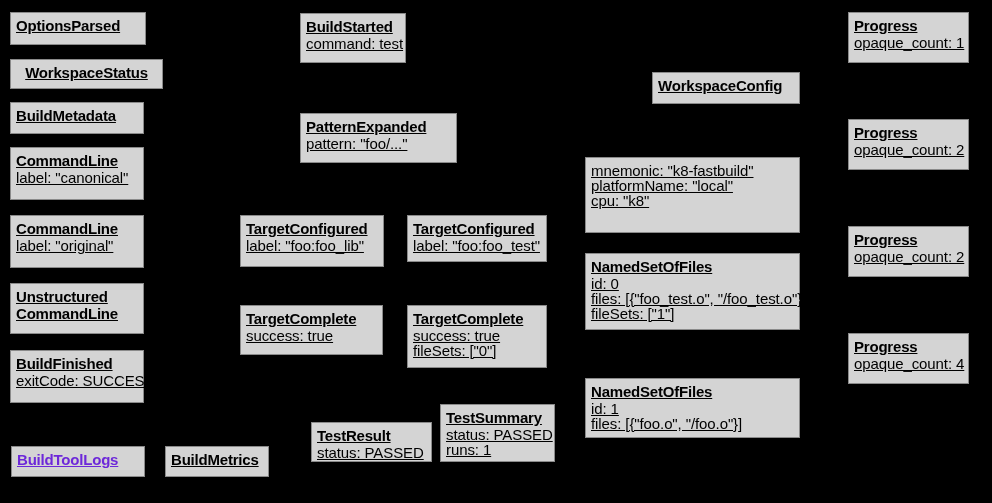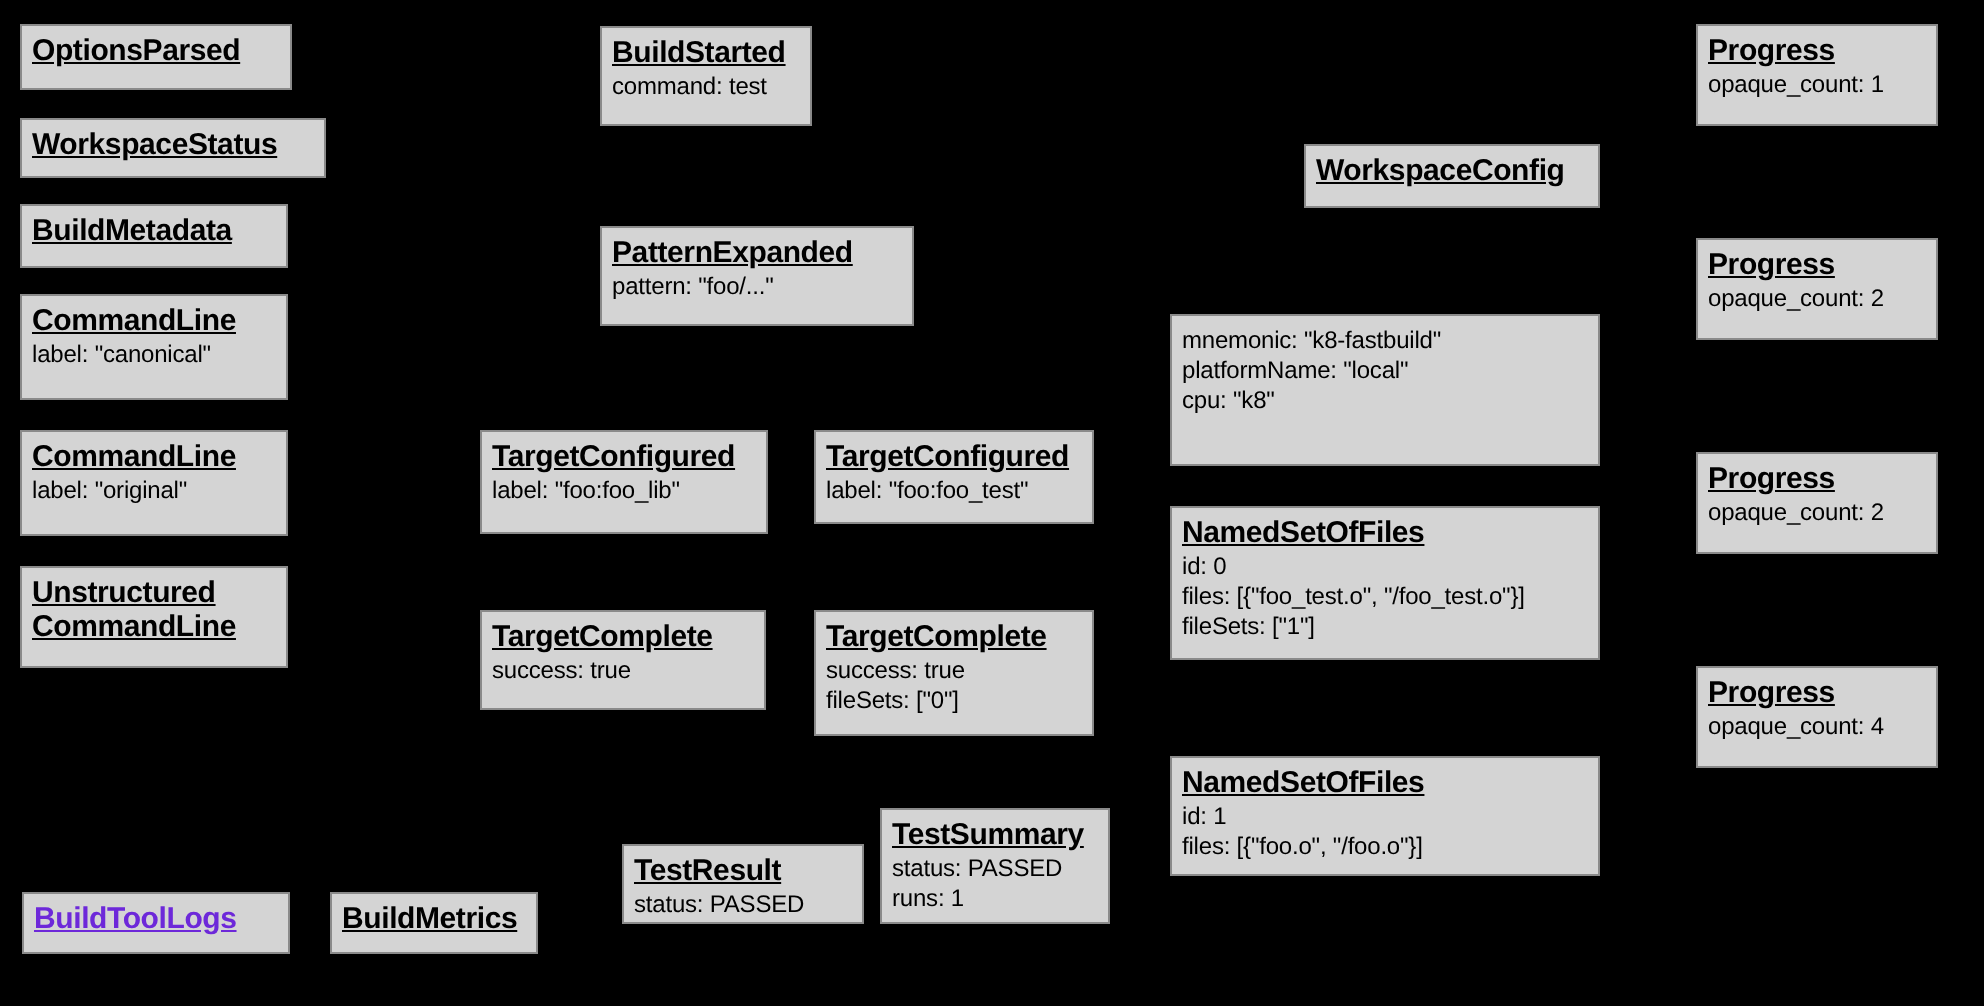--- a/index.html
+++ b/index.html
@@ -28,55 +28,62 @@
     font-weight: bold;
     text-decoration: underline;
     line-height: 17px;
     white-space: pre-line;
     letter-spacing: -0.2px;
   }
   .node-fields {
     margin-top: 1px;
   }
   .node-field {
-    font-size: 12px;
+    font-size: 15px;
     font-weight: normal;
     line-height: 15px;
     white-space: nowrap;
     letter-spacing: -0.1px;
+    text-decoration: underline;
   }
 </style>
 </head>
 <body>
 
 <div id="canvas">
     <div class="node" style="left: 10px; top: 12px; width: 136px; height: 33px; background: rgb(212, 212, 212); border-color: rgb(138, 138, 138); color: rgb(0, 0, 0);">
       <div class="node-title">OptionsParsed</div>
     </div>
-    <div class="node" style="left: 10px; top: 59px; width: 153px; height: 30px; background: rgb(212, 212, 212); border-color: rgb(138, 138, 138); color: rgb(0, 0, 0);">
+    <div class="node" style="left: 10px; top: 59px; width: 153px; height: 30px; background: rgb(212, 212, 212); border-color: rgb(138, 138, 138); color: rgb(0, 0, 0); text-align: center;">
       <div class="node-title">WorkspaceStatus</div>
     </div>
     <div class="node" style="left: 10px; top: 102px; width: 134px; height: 32px; background: rgb(212, 212, 212); border-color: rgb(138, 138, 138); color: rgb(0, 0, 0);">
       <div class="node-title">BuildMetadata</div>
     </div>
     <div class="node" style="left: 10px; top: 147px; width: 134px; height: 53px; background: rgb(212, 212, 212); border-color: rgb(138, 138, 138); color: rgb(0, 0, 0);">
       <div class="node-title">CommandLine</div>
       <div class="node-fields">
         <div class="node-field">label: "canonical"</div>
       </div>
     </div>
     <div class="node" style="left: 10px; top: 215px; width: 134px; height: 53px; background: rgb(212, 212, 212); border-color: rgb(138, 138, 138); color: rgb(0, 0, 0);">
       <div class="node-title">CommandLine</div>
       <div class="node-fields">
         <div class="node-field">label: "original"</div>
       </div>
     </div>
     <div class="node" style="left: 10px; top: 283px; width: 134px; height: 51px; background: rgb(212, 212, 212); border-color: rgb(138, 138, 138); color: rgb(0, 0, 0);">
       <div class="node-title">Unstructured
 CommandLine</div>
+    </div>
+    <div class="node" style="left: 10px; top: 350px; width: 134px; height: 53px; background: rgb(212, 212, 212); border-color: rgb(138, 138, 138); color: rgb(0, 0, 0);">
+      <div class="node-title">BuildFinished</div>
+      <div class="node-fields">
+        <div class="node-field">exitCode: SUCCESS</div>
+      </div>
     </div>
     <div class="node" style="left: 11px; top: 446px; width: 134px; height: 31px; background: rgb(212, 212, 212); border-color: rgb(138, 138, 138); color: #6d28d9;">
       <div class="node-title">BuildToolLogs</div>
     </div>
     <div class="node" style="left: 165px; top: 446px; width: 104px; height: 31px; background: rgb(212, 212, 212); border-color: rgb(138, 138, 138); color: rgb(0, 0, 0);">
       <div class="node-title">BuildMetrics</div>
     </div>
     <div class="node" style="left: 300px; top: 13px; width: 106px; height: 50px; background: rgb(212, 212, 212); border-color: rgb(138, 138, 138); color: rgb(0, 0, 0);">
       <div class="node-title">BuildStarted</div>
       <div class="node-fields">

